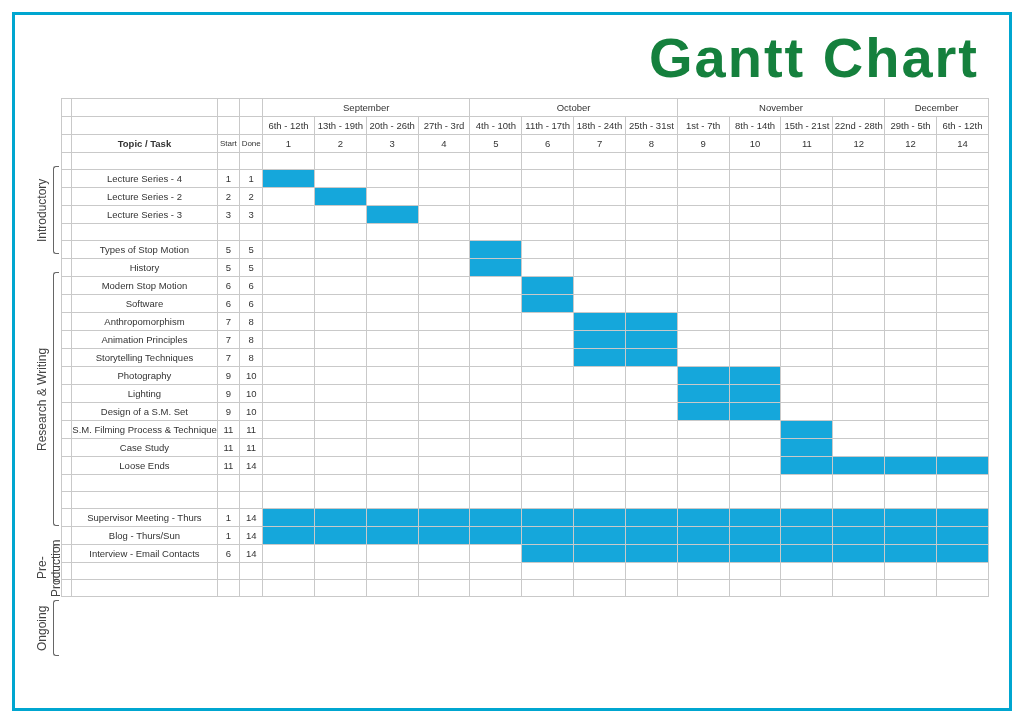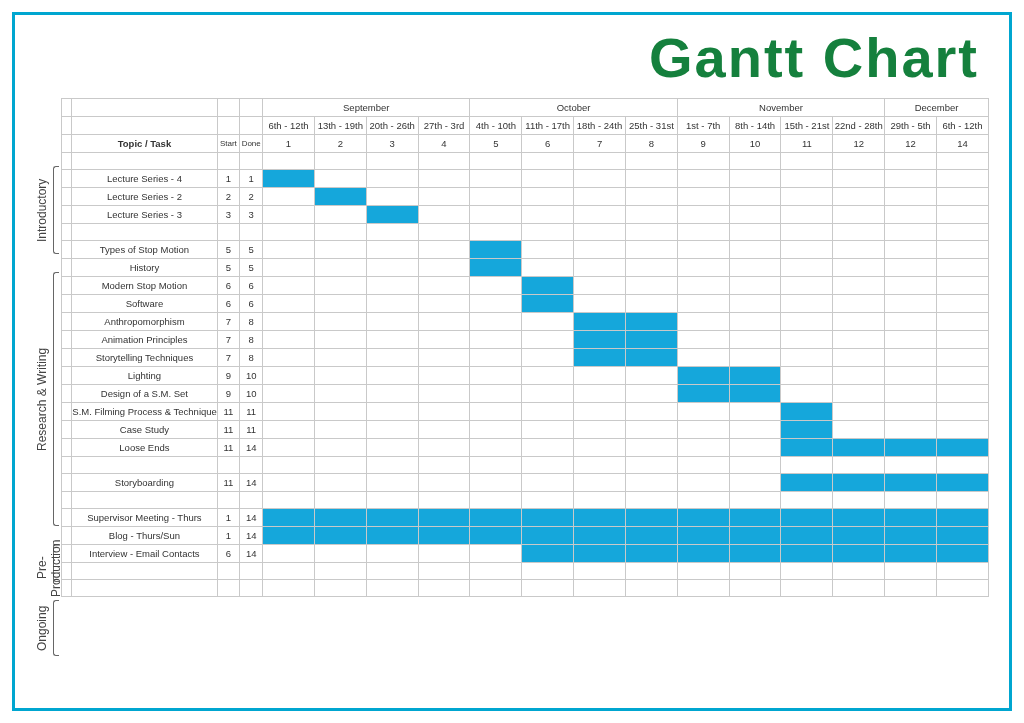--- a/index.html
+++ b/index.html
@@ -420,20 +420,40 @@
               <td class="bar"></td>
               <td></td>
               <td></td>
               <td></td>
               <td></td>
               <td></td>
               <td></td>
             </tr>
             <tr>
               <td class="indentcell"></td>
+              <td class="task">Photography</td>
+              <td class="num">9</td>
+              <td class="num">10</td>
+              <td></td>
+              <td></td>
+              <td></td>
+              <td></td>
+              <td></td>
+              <td></td>
+              <td></td>
+              <td></td>
+              <td class="bar"></td>
+              <td class="bar"></td>
+              <td></td>
+              <td></td>
+              <td></td>
+              <td></td>
+            </tr>
+            <tr>
+              <td class="indentcell"></td>
               <td class="task">Lighting</td>
               <td class="num">9</td>
               <td class="num">10</td>
               <td></td>
               <td></td>
               <td></td>
               <td></td>
               <td></td>
               <td></td>
               <td></td>
@@ -537,40 +557,20 @@
               <td></td>
               <td></td>
               <td></td>
               <td></td>
               <td></td>
               <td></td>
               <td></td>
               <td></td>
               <td></td>
               <td></td>
-            </tr>
-            <tr>
-              <td class="indentcell"></td>
-              <td class="task">Storyboarding</td>
-              <td class="num">11</td>
-              <td class="num">14</td>
-              <td></td>
-              <td></td>
-              <td></td>
-              <td></td>
-              <td></td>
-              <td></td>
-              <td></td>
-              <td></td>
-              <td></td>
-              <td></td>
-              <td class="bar"></td>
-              <td class="bar"></td>
-              <td class="bar"></td>
-              <td class="bar"></td>
             </tr>
             <tr class="blank">
               <td class="noborder"></td>
               <td class="task nolb"></td>
               <td></td>
               <td></td>
               <td></td>
               <td></td>
               <td></td>
               <td></td>

